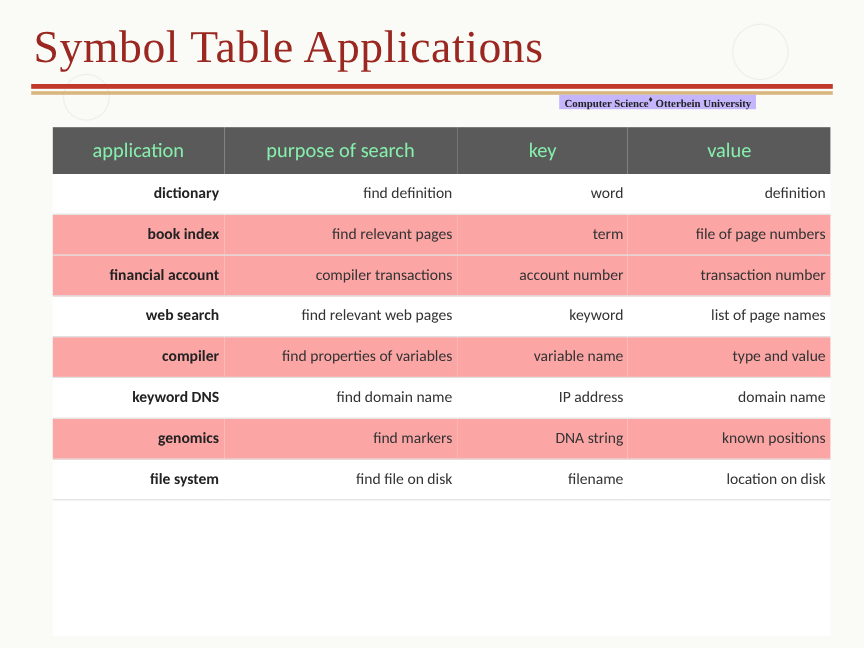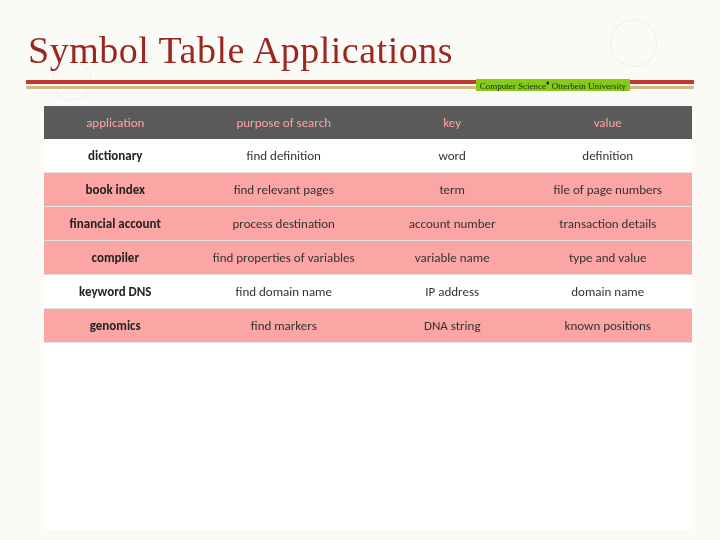--- a/index.html
+++ b/index.html
@@ -19,62 +19,62 @@
   }
   .slide {
     width: 720px; height: 540px;
     position: relative;
   }
   .title {
     font-family: "Bookman Old Style", Georgia, serif;
     font-size: 38px;
     font-weight: 400;
     color: #9a2720;
-    padding: 28px 0 6px 28px;
+    padding: 18px 0 6px 28px;
     letter-spacing: 0.5px;
   }
   .rules {
     margin: 2px 26px 0 26px;
   }
   .rule-red { height: 4px; background: #c0392b; margin-bottom: 2px; }
   .rule-tan { height: 3px; background: #d7b77e; }
   .affil {
     position: absolute;
     top: 79px;
     right: 90px;
     font-family: Georgia, serif;
     font-size: 9px;
-    font-weight: 400;
+    font-weight: 700;
     color: #222;
-    background: #84cc16;
+    background: #c4b5fd;
     padding: 0 4px;
   }
   .affil sup { font-size: 7px; vertical-align: super; }
   .tablewrap {
     position: absolute;
     left: 44px; right: 28px; top: 106px; bottom: 10px;
     background: #ffffff;
   }
   table {
     width: 100%;
     border-collapse: collapse;
     table-layout: fixed;
     font-size: 13px;
     color: #333;
   }
   thead th {
     background: #5a5a5a;
-    color: #fca5a5;
+    color: #86efac;
     font-weight: 400;
     text-align: center;
     padding: 9px 6px;
-    font-size: 13px;
+    font-size: 17px;
   }
   tbody td {
-    text-align: center;
+    text-align: right;
     padding: 9px 4px;
     border-bottom: 1px solid #e0e0e0;
     font-size: 13px;
   }
   tbody td:first-child {
     font-weight: 700;
     color: #222;
   }
   tbody tr.alt td { background: #fca5a5; }
   col.c1 { width: 22%; }
@@ -122,39 +122,51 @@
             <td>definition</td>
           </tr>
           <tr class="alt">
             <td>book index</td>
             <td>find relevant pages</td>
             <td>term</td>
             <td>file of page numbers</td>
           </tr>
           <tr class="alt">
             <td>financial account</td>
-            <td>process destination</td>
+            <td>compiler transactions</td>
             <td>account number</td>
-            <td>transaction details</td>
+            <td>transaction number</td>
+          </tr>
+          <tr>
+            <td>web search</td>
+            <td>find relevant web pages</td>
+            <td>keyword</td>
+            <td>list of page names</td>
           </tr>
           <tr class="alt">
             <td>compiler</td>
             <td>find properties of variables</td>
             <td>variable name</td>
             <td>type and value</td>
           </tr>
           <tr>
             <td>keyword DNS</td>
             <td>find domain name</td>
             <td>IP address</td>
             <td>domain name</td>
           </tr>
           <tr class="alt">
             <td>genomics</td>
             <td>find markers</td>
             <td>DNA string</td>
             <td>known positions</td>
           </tr>
+          <tr>
+            <td>file system</td>
+            <td>find file on disk</td>
+            <td>filename</td>
+            <td>location on disk</td>
+          </tr>
         </tbody>
     </table>
   </div>
 
 </div>
 
 </body></html>

